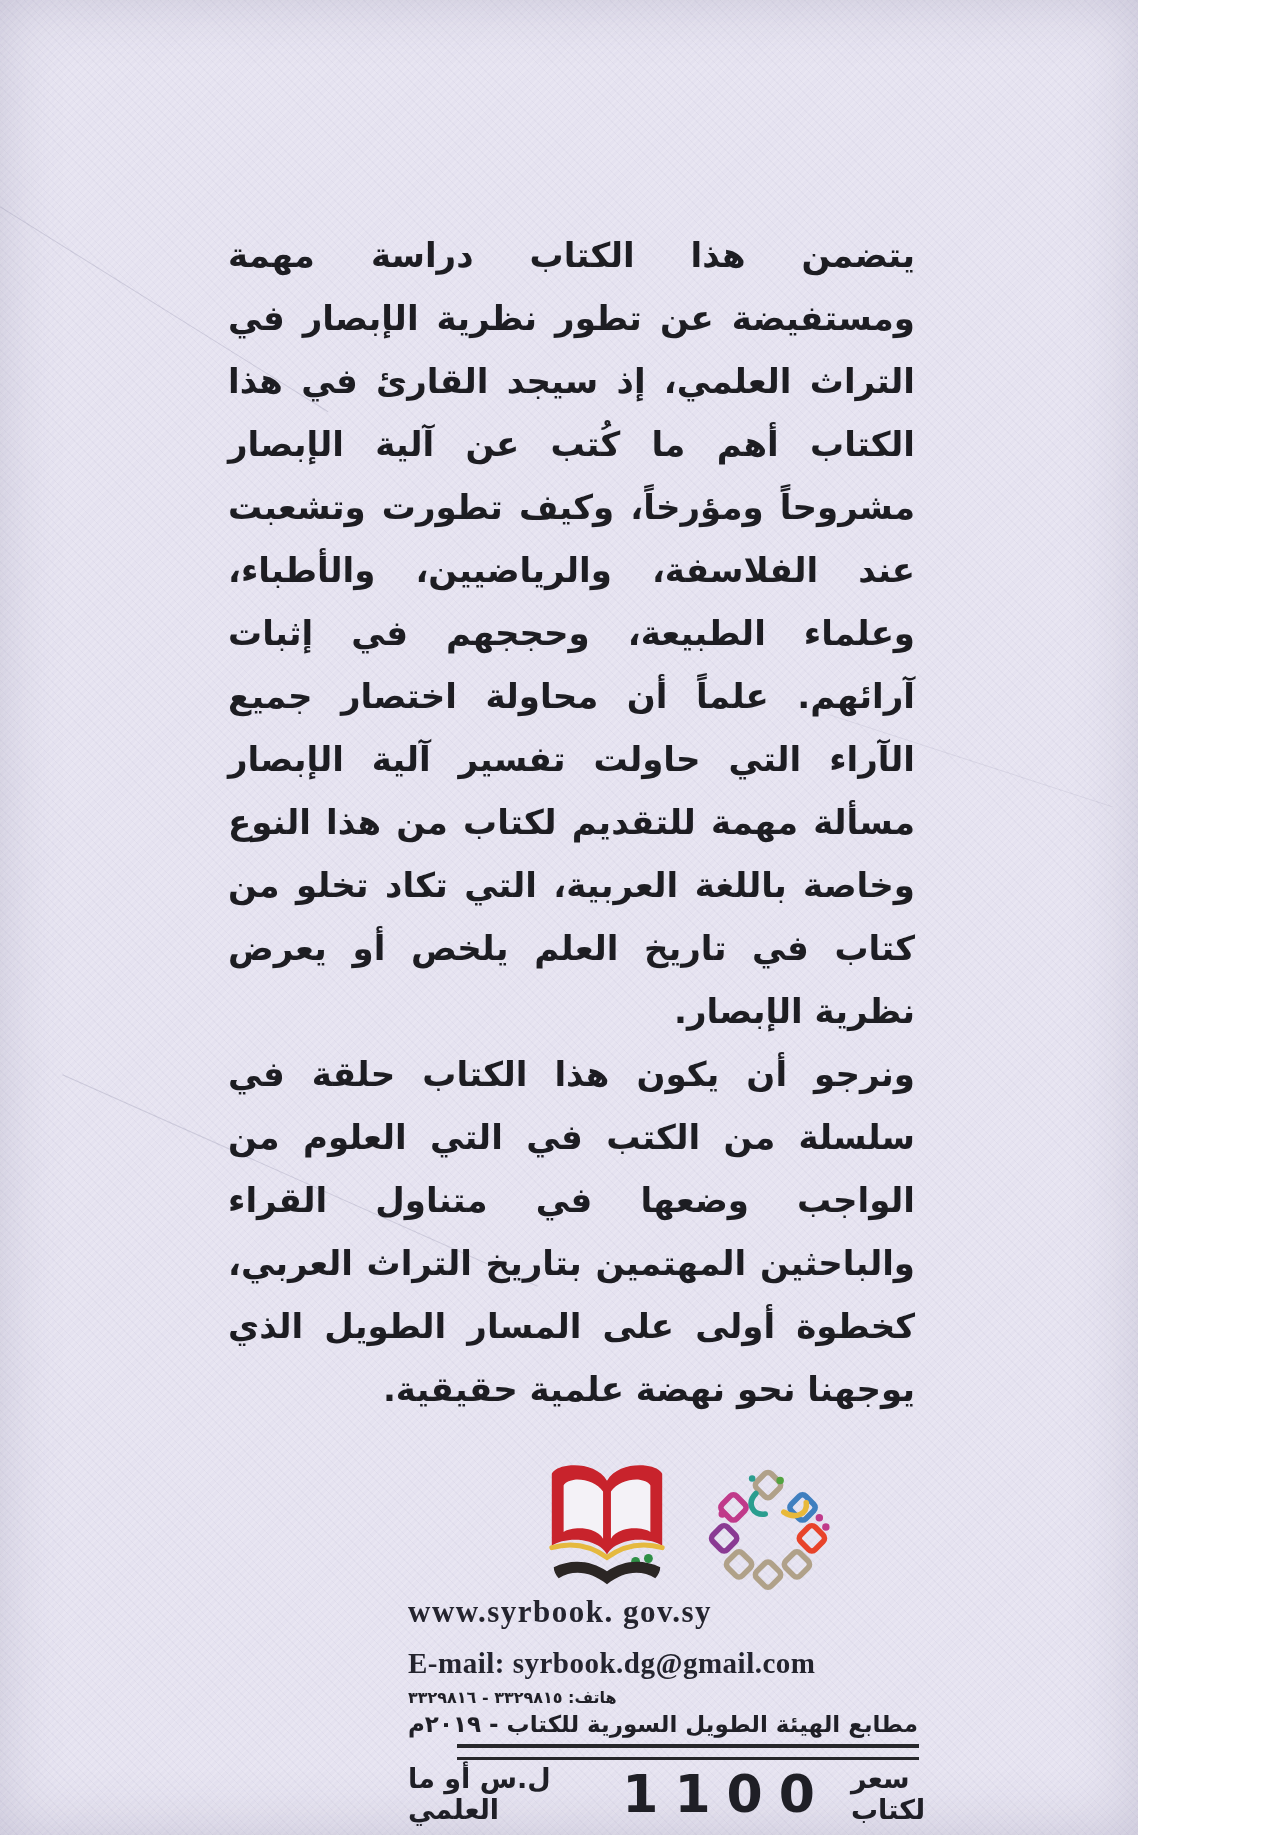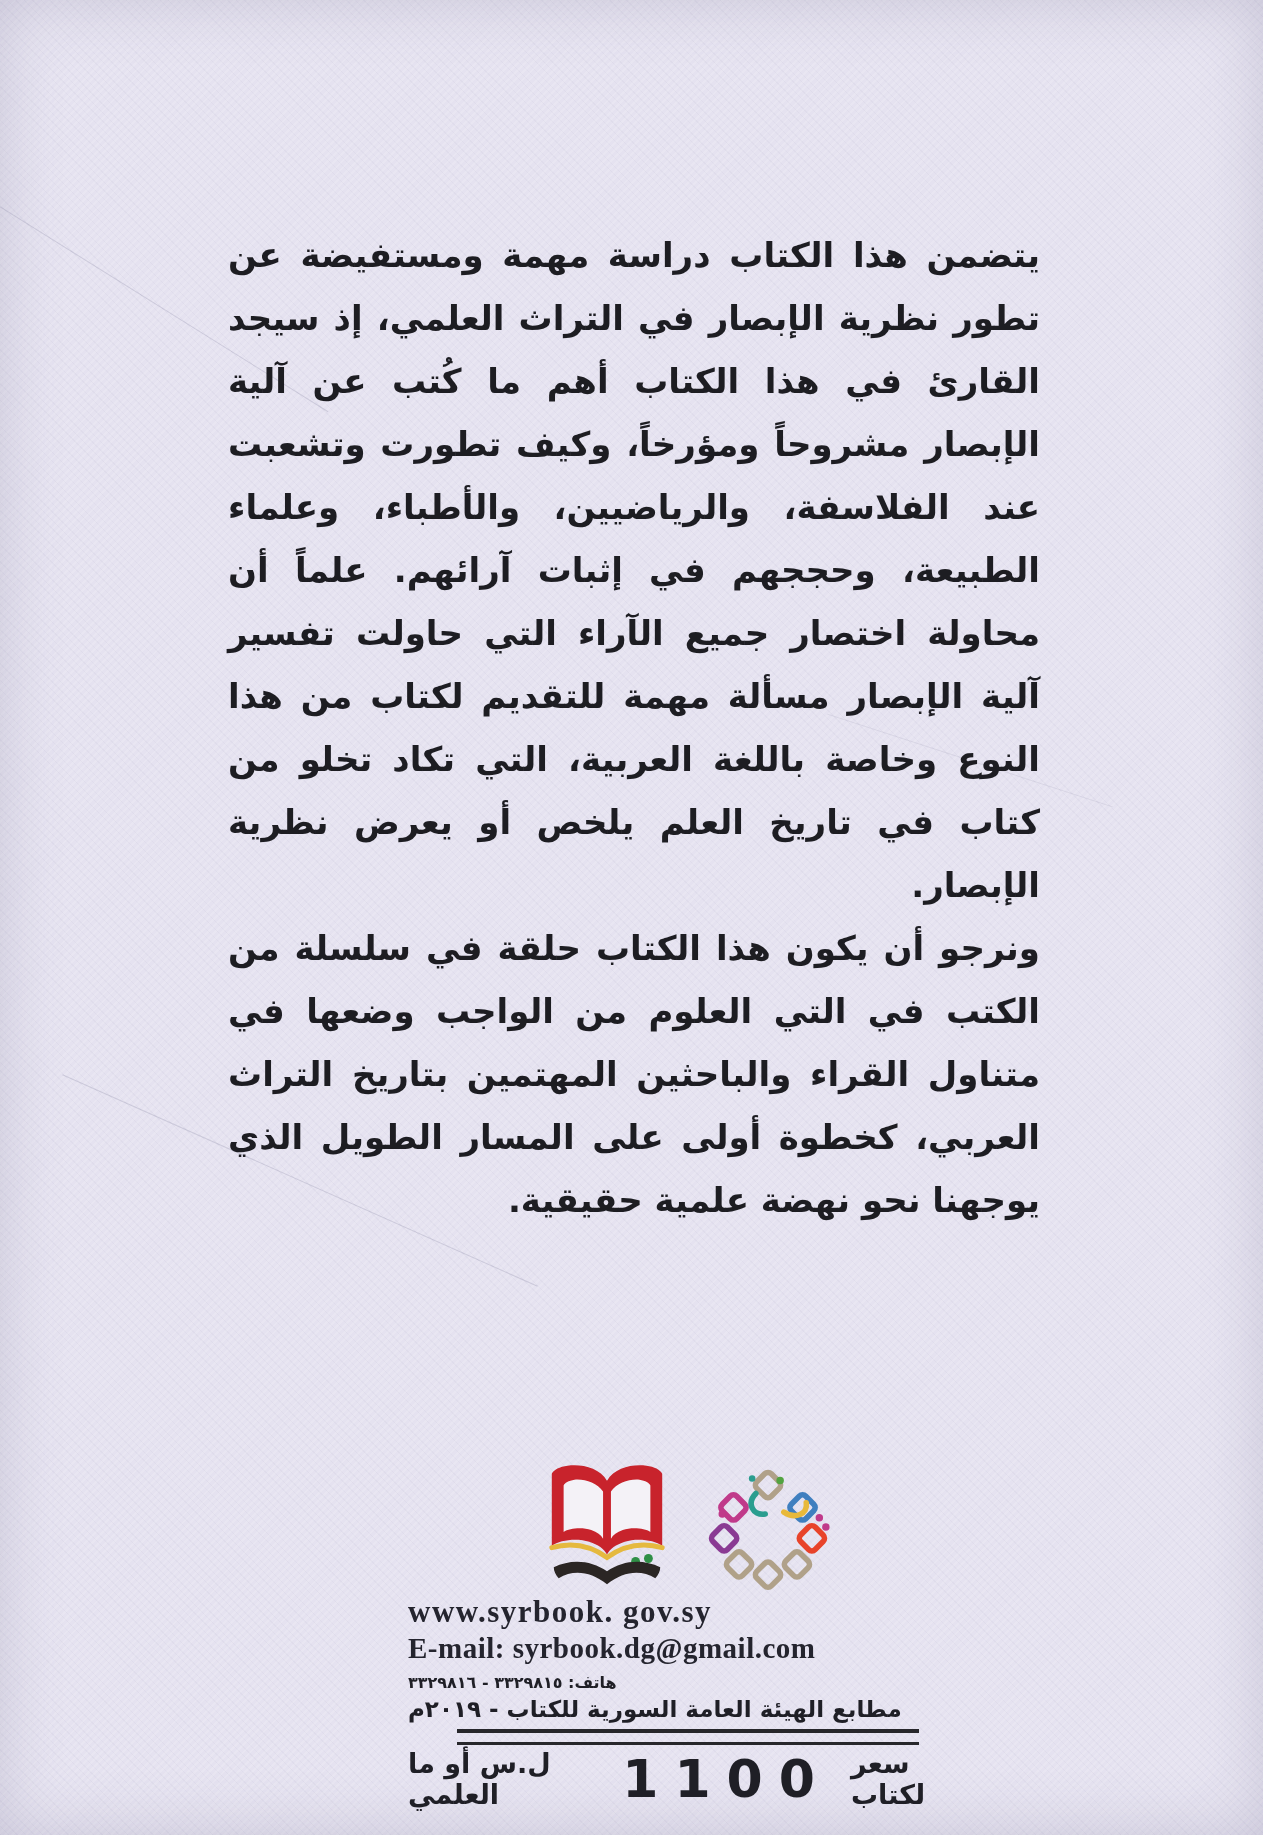--- a/index.html
+++ b/index.html
@@ -3,21 +3,21 @@
 <meta charset="utf-8">
 <style>
   html,body{margin:0;padding:0;}
   body{
     width:1263px;height:1835px;
     font-family:"DejaVu Sans",sans-serif;
     overflow:hidden;
   }
   .cover{
     position:relative;
-    width:1263px;height:1835px;
+    width:1138px;height:1835px;
     background-color:#e5e2f0;
     background-image:
       repeating-linear-gradient(135deg, rgba(255,255,255,0.14) 0 2px, rgba(0,0,0,0) 2px 5px),
       repeating-linear-gradient(45deg, rgba(120,118,150,0.05) 0 1px, rgba(0,0,0,0) 1px 6px);
     box-shadow: inset 0 0 60px rgba(110,108,140,0.25);
   }
   .crease{
     position:absolute;height:1px;background:rgba(110,110,140,0.22);
     pointer-events:none;
   }
@@ -49,21 +49,21 @@
   }
   .logo{display:inline-block;}
   .website{
     font-family:"Liberation Serif","DejaVu Serif",serif;
     font-weight:bold;font-size:31px;letter-spacing:1.5px;
     margin-top:-4px;color:#24242e;
   }
   .email{
     font-family:"Liberation Serif","DejaVu Serif",serif;
     font-weight:bold;font-size:29px;letter-spacing:0.5px;
-    margin-top:2px;color:#24242e;
+    margin-top:17px;color:#24242e;
   }
   .phone{
     direction:rtl;font-weight:bold;font-size:16px;margin-top:8px;color:#1f1f26;
   }
   .publisher{
     direction:rtl;font-weight:bold;font-size:23px;margin-top:4px;color:#1f1f26;
   }
   .double-rule{
     width:462px;height:9px;margin:7px auto 0;
     border-top:4px solid #27272b;
@@ -128,21 +128,21 @@
           <circle cx="130" cy="64" r="4" fill="#c03a8a"></circle>
           <circle cx="137" cy="74" r="4" fill="#c03a8a"></circle>
           <circle cx="58" cy="22" r="3.5" fill="#2a9d8f"></circle>
         </svg>
       </span>
     </div>
 
     <div class="website">www.syrbook. gov.sy</div>
     <div class="email">E-mail: syrbook.dg@gmail.com</div>
     <div class="phone" lang="ar" dir="rtl">هاتف: ٣٣٢٩٨١٥ - ٣٣٢٩٨١٦</div>
-    <div class="publisher" lang="ar" dir="rtl">مطابع الهيئة العامة السورية للكتاب - ٢٠١٩م</div>
+    <div class="publisher" lang="ar" dir="rtl">مطابع الهيئة الطويل السورية للكتاب - ٢٠١٩م</div>
     <div class="double-rule"></div>
     <div class="price" lang="ar" dir="rtl">
       <span class="txt">سعر لكتاب</span>
       <span class="big-num">1100</span>
       <span class="txt">ل.س أو ما العلمي</span>
     </div>
 
   </div>
 </div>
 

